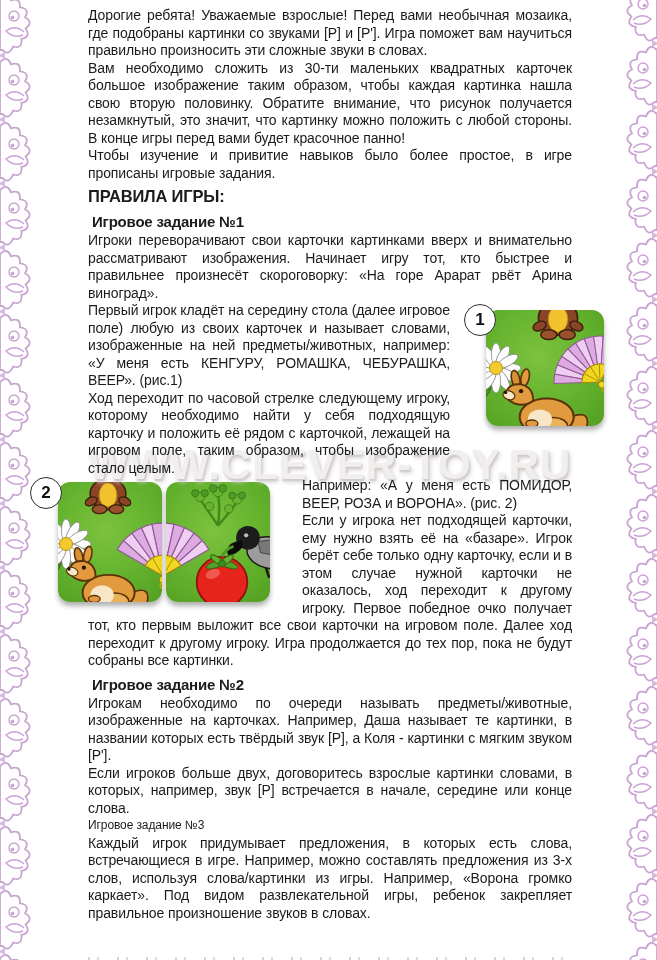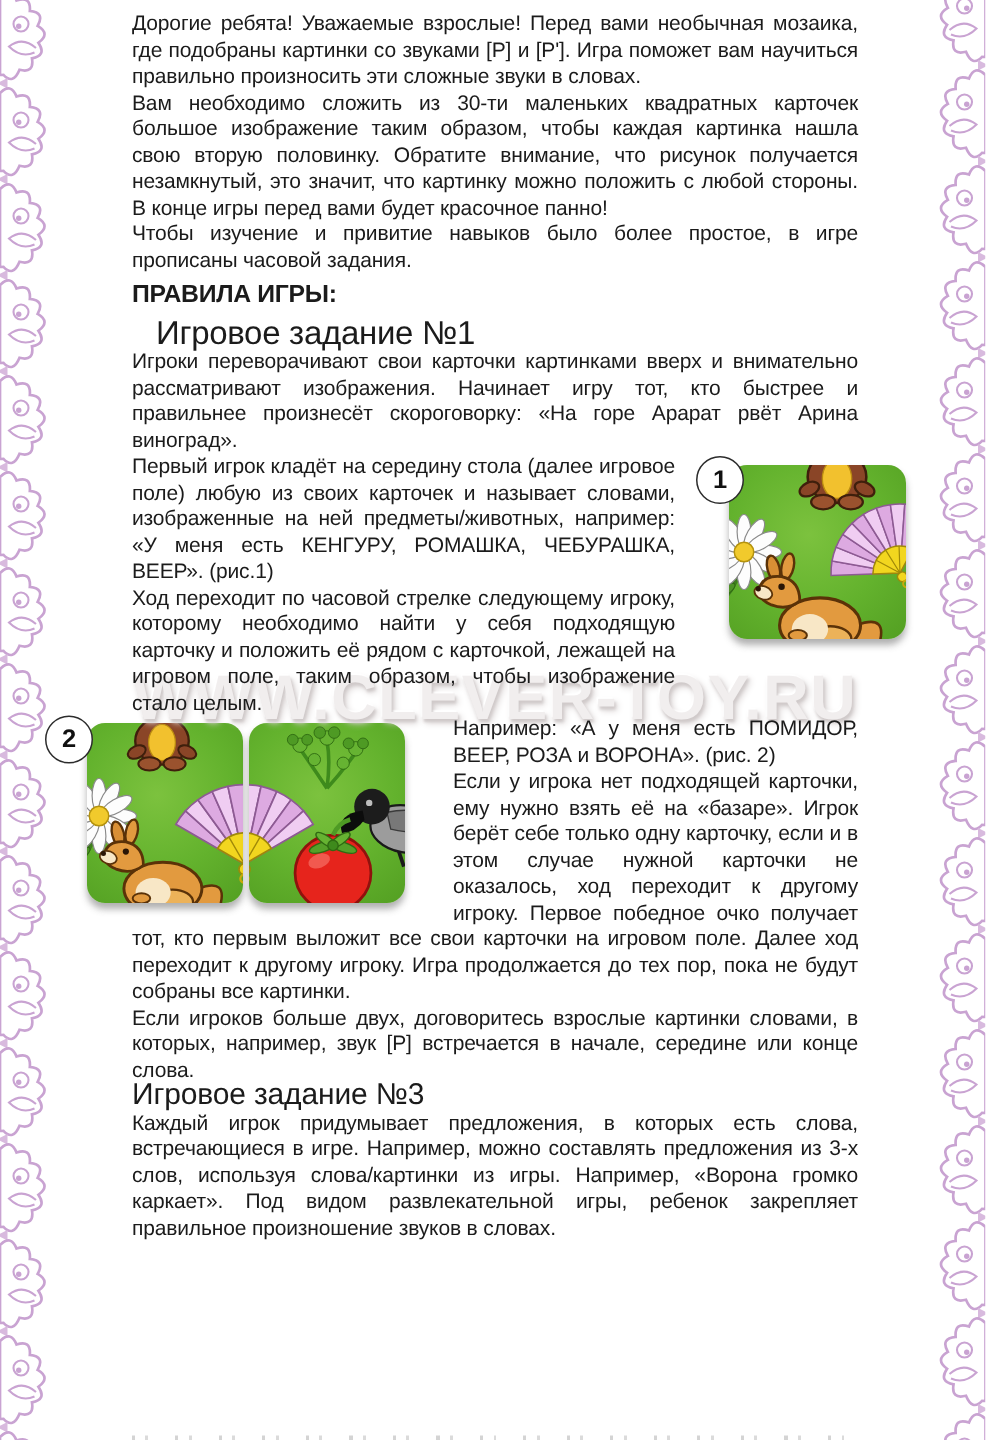--- a/index.html
+++ b/index.html
@@ -20,24 +20,24 @@
   .content p{
     margin:0 0 0;font-size:14px;line-height:17.5px;letter-spacing:-0.1px;
     text-align:justify;position:relative;z-index:3;
   }
   .content p.first{margin-top:0;}
   h2.rules{
     margin:4px 0 0;font-size:16.5px;line-height:21px;font-weight:bold;
     position:relative;z-index:3;letter-spacing:-0.2px;
   }
   h3.task{
-    margin:4px 16px 0;font-size:22px;line-height:21px;font-weight:normal;
+    margin:4px 4px 0;font-size:15px;line-height:21px;font-weight:bold;
     position:relative;z-index:3;letter-spacing:-0.2px;
   }
-  p.t3h{font-size:20px;}
+  p.t3h{font-size:12px;}
   .clear{clear:both;}
   
   .fig{position:relative;z-index:1;}
   .fig1{float:right;width:110px;height:152px;margin:4px 0 8px 12px;}
   .fig2{float:left;width:212px;height:128px;margin:2px 32px 10px -30px;}
   .card{
     position:absolute;border-radius:12px;overflow:hidden;
     background:radial-gradient(circle at 45% 40%, #7cc23e 0%, #63b22d 55%, #539f22 100%);
     box-shadow:0 4px 5px rgba(80,80,80,0.45);
   }
@@ -205,21 +205,21 @@
 <svg class="border-svg border-right" width="52" height="960" viewBox="0 0 52 960">
   <use href="#lace-col"></use>
 </svg>
 
 <div class="watermark">WWW.CLEVER-TOY.RU</div>
 
 <div class="content">
 
   <p class="first">Дорогие ребята! Уважаемые взрослые!  Перед вами необычная мозаика, где подобраны картинки со звуками [Р] и [Р']. Игра поможет вам научиться правильно произносить эти сложные звуки в словах.</p>
   <p>Вам необходимо сложить из 30-ти маленьких квадратных карточек большое изображение таким образом, чтобы каждая картинка нашла свою вторую половинку. Обратите внимание, что рисунок получается незамкнутый, это значит, что картинку можно положить с любой стороны. В конце игры перед вами будет красочное панно!</p>
-  <p>Чтобы изучение и привитие навыков было более простое, в игре прописаны часовой задания.</p>
+  <p>Чтобы изучение и привитие навыков было более простое, в игре прописаны игровые задания.</p>
 
   <h2 class="rules">ПРАВИЛА ИГРЫ:</h2>
   <h3 class="task">Игровое задание №1</h3>
 
   <p>Игроки  переворачивают свои карточки картинками вверх и внимательно рассматривают изображения. Начинает игру тот, кто быстрее и правильнее произнесёт скороговорку: «На горе Арарат рвёт Арина виноград».</p>
 
   <div>
     <div class="fig fig1">
       <div class="fig-badge fig1-badge">
         <span>1</span>
@@ -258,20 +258,22 @@
           <use href="#crow" transform="translate(82,52) scale(1.25)"></use>
           <use href="#tomato" transform="translate(56,100) scale(1.15)"></use>
         </svg>
       </div>
     </div>
     <p>Например: «А у меня есть ПОМИДОР, ВЕЕР, РОЗА и ВОРОНА». (рис. 2)</p>
     <p>Если у игрока нет подходящей карточки, ему нужно взять её на «базаре». Игрок берёт себе только одну карточку, если и в этом случае нужной карточки не оказалось, ход переходит к другому игроку.  Первое победное очко получает тот, кто первым выложит все свои карточки на игровом поле. Далее ход переходит к другому игроку. Игра продолжается до тех пор, пока не будут собраны все картинки.</p>
     <div class="clear"></div>
   </div>
 
+  <h3 class="task">Игровое задание №2</h3>
+  <p>Игрокам необходимо по очереди называть предметы/животные, изображенные на карточках. Например, Даша называет те картинки, в названии которых есть твёрдый звук [Р], а Коля - картинки с мягким звуком [Р'].</p>
   <p>Если игроков больше двух, договоритесь взрослые картинки словами, в которых, например, звук [Р] встречается в начале, середине или конце слова.</p>
 
   <p class="t3h">Игровое задание №3</p>
   <p>Каждый игрок придумывает предложения, в которых есть слова, встречающиеся в игре. Например, можно составлять предложения из 3-х слов, используя слова/картинки из игры. Например, «Ворона громко каркает». Под видом развлекательной игры, ребенок закрепляет правильное произношение звуков в словах.</p>
 
 </div>
 
 <div class="cutline"></div>
 
 </body></html>

